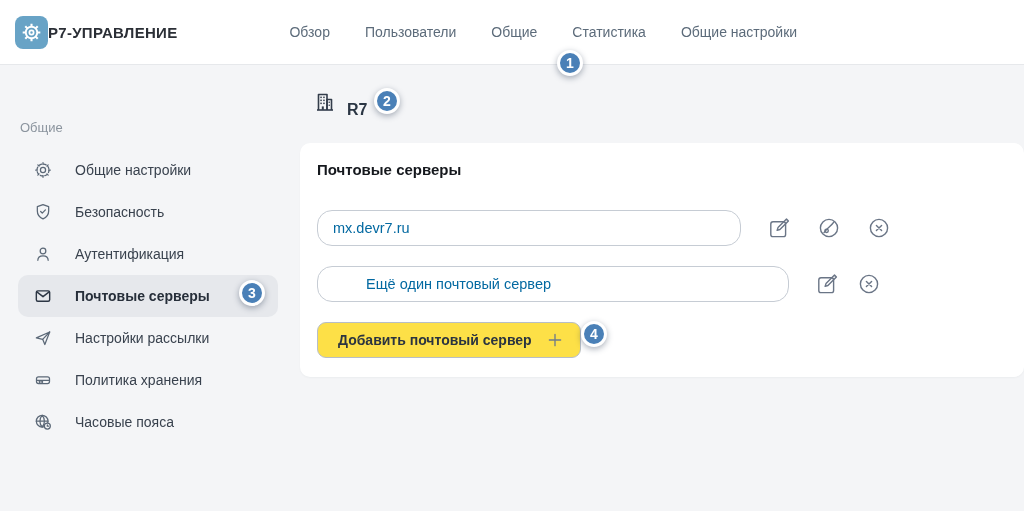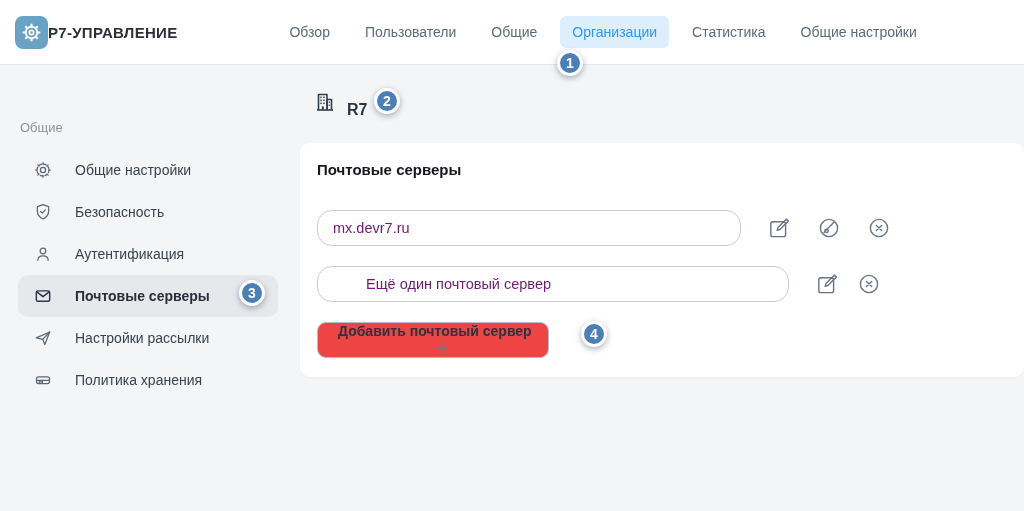--- a/index.html
+++ b/index.html
@@ -46,30 +46,30 @@
   .org-row { display:flex; align-items:center; margin:24px 0 0 13px; height:26px; }
   .org-name { margin-left:10px; font-size:16px; font-weight:bold; color:#2b3644;margin-top:16px; }
   .card {
     margin-top:28px; width:724px; background:#ffffff; border-radius:10px;
     padding:18px 18px 19px 17px; box-shadow:0 1px 2px rgba(30,40,60,.04);
   }
   .card-title { font-size:15px; font-weight:bold; color:#15181d; margin-bottom:32px; }
   .server-row { display:flex; align-items:center; margin-bottom:20px; }
   .server-input {
     height:36px; border:1px solid #c6ccd4; border-radius:15px; background:#fff;
-    font-family:inherit; font-size:14.5px; color:#701a75; padding:0 15px; outline:none;
+    font-family:inherit; font-size:14.5px; color:#0369a1; padding:0 15px; outline:none;
   }
   .w1 { width:424px; } .w2 { width:472px;padding-left:48px; }
   .action { width:24px; height:24px; margin-left:26px; cursor:pointer; display:flex; flex:0 0 auto; }
   .action.tight { margin-left:18px; }
   .btn-row { display:flex; align-items:center; margin-top:16px; }
   .add-btn {
     height:36px; display:inline-flex; align-items:center; padding:0 16px 0 20px;
-    border:1px solid #b7bec8; border-radius:9px; background:#ef4444; cursor:pointer;
-    font-family:inherit; font-size:14px; font-weight:bold; color:#2b3440;flex-direction:column;
+    border:1px solid #b7bec8; border-radius:9px; background:#fde047; cursor:pointer;
+    font-family:inherit; font-size:14px; font-weight:bold; color:#2b3440;
   }
   .add-btn .plus { margin-left:14px; display:flex; }
   
   .badge {
     position:absolute; width:26px; height:26px; border-radius:50%;
     background:#4a80b7; border:3px solid #ffffff; color:#fff;
     font-size:14px; font-weight:bold; display:flex; align-items:center;
     justify-content:center; box-shadow:0 2px 6px rgba(40,55,80,.4); z-index:5;
   }
   .b1 { left:557px; top:50px; } .b2 { left:374px; top:88px; }
@@ -89,21 +89,20 @@
           <path d="M18 12h3.2M12 18v3.2M6 12H2.8M12 6V2.8M16.3 16.3l2.2 2.2M7.7 16.3l-2.2 2.2M16.3 7.7l2.2-2.2M7.7 7.7L5.5 5.5"></path>
         </g>
       </svg>
     </span>
   </div>
   <div class="app-title">Р7-УПРАВЛЕНИЕ</div>
   <div class="nav">
     <div class="nav-item">Обзор</div>
     <div class="nav-item">Пользователи</div>
     <div class="nav-item">Общие</div>
-    <div class="nav-item active">Организации</div>
     <div class="nav-item">Статистика</div>
     <div class="nav-item">Общие настройки</div>
   </div>
 </div>
 
 <div class="sidebar">
   <div class="sidebar-section">Общие</div>
 
   <div class="side-item">
     <span class="ic">
@@ -162,20 +161,31 @@
       <svg width="20" height="20" viewBox="0 0 24 24" fill="none" stroke="#5b6877" stroke-width="1.5" stroke-linecap="round">
         <rect x="4.2" y="8.2" width="15.6" height="8" rx="2.4"></rect>
         <path d="M4.6 12.4h14.8"></path>
         <circle cx="8" cy="14.3" r="0.55" fill="#5b6877"></circle>
         <circle cx="11" cy="14.3" r="0.55" fill="#5b6877"></circle>
       </svg>
     </span>
     <span class="side-label">Политика хранения</span>
   </div>
 
+  <div class="side-item">
+    <span class="ic">
+      <svg width="20" height="20" viewBox="0 0 24 24" fill="none" stroke="#5b6877" stroke-width="1.5" stroke-linecap="round">
+        <circle cx="11" cy="11" r="7"></circle>
+        <path d="M4 11h14M11 4c-3.6 3.8-3.6 10.2 0 14M11 4c3.6 3.8 3.6 10.2 0 14"></path>
+        <circle cx="17.2" cy="16.8" r="3.6" fill="#f4f5f7"></circle>
+        <path d="M17.2 15.3v1.7h1.3"></path>
+      </svg>
+    </span>
+    <span class="side-label">Часовые пояса</span>
+  </div>
 </div>
 
 <div class="main">
   <div class="org-row">
     <span>
       <svg width="24" height="24" viewBox="0 0 24 24" fill="none" stroke="#333d4b" stroke-width="1.6" stroke-linejoin="round">
         <path d="M5.5 20V4.5H14V20"></path>
         <path d="M14 20V9.5h4.5V20"></path>
         <path d="M4 20h16"></path>
         <g fill="#333d4b" stroke="none">

